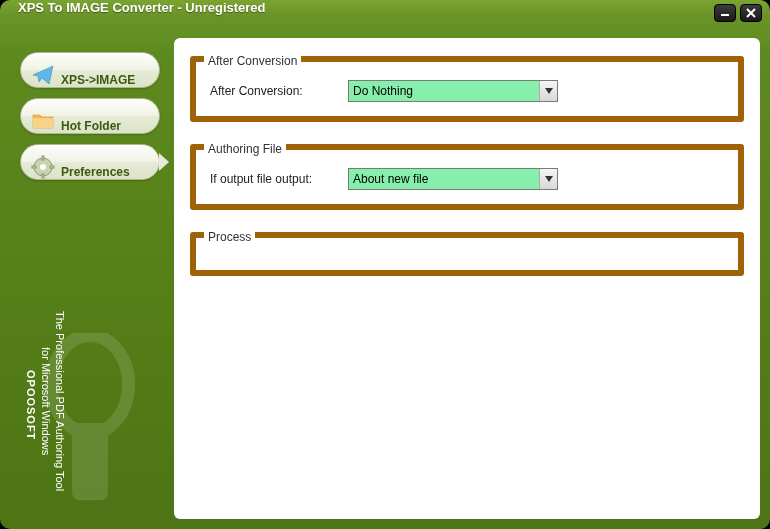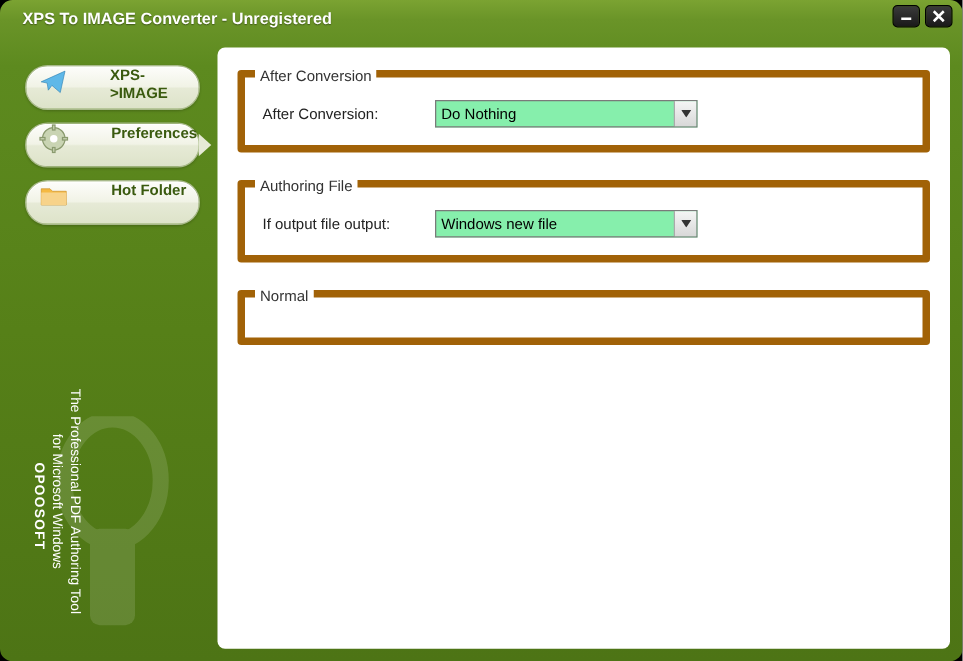--- a/index.html
+++ b/index.html
@@ -16,21 +16,20 @@
   width: 770px;
   height: 529px;
   background: linear-gradient(to bottom, #7ba332 0%, #6a9428 3%, #5d8a1f 10%, #568018 50%, #4d7415 100%);
   border-radius: 10px;
   position: relative;
   overflow: hidden;
 }
 .titlebar {
   height: 28px;
   display: flex;
-  align-items: center;
   padding: 0 10px;
   position: relative;
 }
 .title {
   color: #fff;
   font-weight: bold;
   font-size: 13px;
   text-shadow: 0 1px 1px rgba(0,0,0,0.4);
   margin-left: 8px;
 }
@@ -100,26 +99,25 @@
   margin-top: 8px;
 }
 .nav-btn {
   width: 140px;
   height: 36px;
   margin: 4px 0 10px 14px;
   background: linear-gradient(to bottom, #fdfdfb 0%, #f1f3e6 48%, #e6ead6 52%, #dde3c9 100%);
   border: 1px solid #a8b98a;
   border-radius: 18px;
   display: flex;
-  align-items: flex-start;
+  align-items: flex-end;
   padding-left: 10px;
   cursor: pointer;
   position: relative;
   box-shadow: inset 0 1px 0 #fff, 0 1px 2px rgba(0,0,0,0.2);
-  gap: 28px;
 }
 .nav-btn.active::after {
   content: '';
   position: absolute;
   right: -10px;
   top: 50%;
   transform: translateY(-50%);
   width: 0; height: 0;
   border-top: 9px solid transparent;
   border-bottom: 9px solid transparent;
@@ -227,48 +225,48 @@
   <div class="body-area">
     <div class="sidebar">
 
       <div class="nav-btn">
         <span class="nav-icon">
           <svg viewBox="0 0 24 24">
               <path d="M2 12 L22 3 L18 21 L11 15 L8 19 L7 13 Z" fill="#5fb8e8" stroke="#2a7db0" stroke-width="0.5"></path>
             </svg>
         </span>
         <span class="nav-label">XPS-&gt;IMAGE</span>
+      </div>
+
+      <div class="nav-btn">
+        <span class="nav-icon">
+          <svg viewBox="0 0 24 24">
+              <path d="M2 6 L9 6 L11 8 L22 8 L22 19 L2 19 Z" fill="#f5b942" stroke="#c98a1f" stroke-width="0.5"></path>
+              <rect x="2" y="9" width="20" height="10" fill="#f7d38a"></rect>
+            </svg>
+        </span>
+        <span class="nav-label">Hot Folder</span>
       </div>
 
       <div class="nav-btn active">
         <span class="nav-icon">
           <svg viewBox="0 0 24 24">
               <circle cx="12" cy="12" r="9" fill="#c9d4b3" stroke="#8a9a6e"></circle>
               <circle cx="12" cy="12" r="3" fill="#fff"></circle>
               <g fill="#c9d4b3" stroke="#8a9a6e">
                 <rect x="11" y="1" width="2" height="4"></rect>
                 <rect x="11" y="19" width="2" height="4"></rect>
                 <rect x="1" y="11" width="4" height="2"></rect>
                 <rect x="19" y="11" width="4" height="2"></rect>
               </g>
             </svg>
         </span>
         <span class="nav-label">Preferences</span>
       </div>
 
-      <div class="nav-btn">
-        <span class="nav-icon">
-          <svg viewBox="0 0 24 24">
-              <path d="M2 6 L9 6 L11 8 L22 8 L22 19 L2 19 Z" fill="#f5b942" stroke="#c98a1f" stroke-width="0.5"></path>
-              <rect x="2" y="9" width="20" height="10" fill="#f7d38a"></rect>
-            </svg>
-        </span>
-        <span class="nav-label">Hot Folder</span>
-      </div>
-
 
       <div class="sidebar-watermark">
         <svg viewBox="0 0 100 140">
             <ellipse cx="50" cy="40" rx="30" ry="38" fill="none" stroke="#fff" stroke-width="10"></ellipse>
             <rect x="36" y="70" width="28" height="60" rx="6" fill="#fff"></rect>
           </svg>
       </div>
 
       <div class="vertical-text">
         <span>The Professional PDF Authoring Tool</span>
@@ -292,29 +290,29 @@
               </div>
           </div>
         </div>
       </div>
 
       <div class="fieldset">
         <div class="legend">Authoring File</div>
         <div class="field-row">
           <span class="field-label">If output file output:</span>
           <div class="select-wrap">
-            <div class="select-box">Windows new file</div>
+            <div class="select-box">About new file</div>
             <div class="select-arrow">
                 <svg viewBox="0 0 8 6">
                   <path d="M0 0 L8 0 L4 6 Z" fill="#333"></path>
                 </svg>
               </div>
           </div>
         </div>
       </div>
 
       <div class="fieldset">
-        <div class="legend">Normal</div>
+        <div class="legend">Process</div>
       </div>
 
     </div>
   </div>
 </div>
 
 </body></html>

